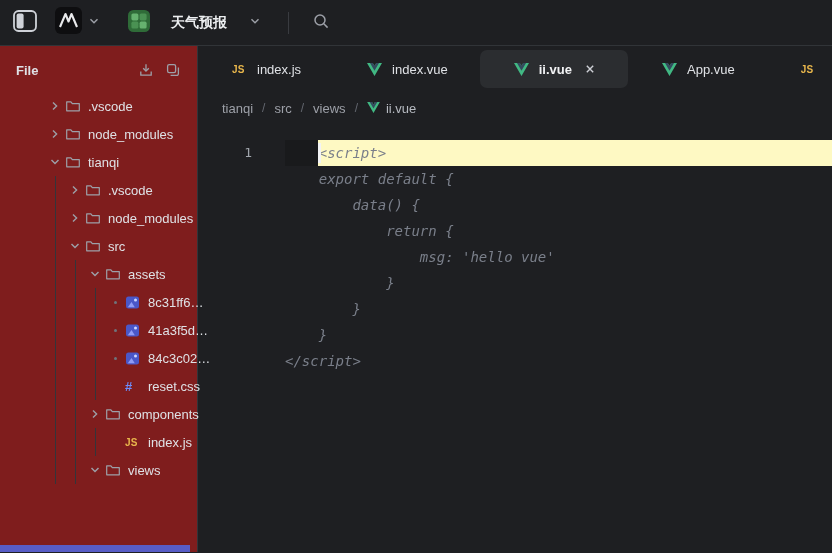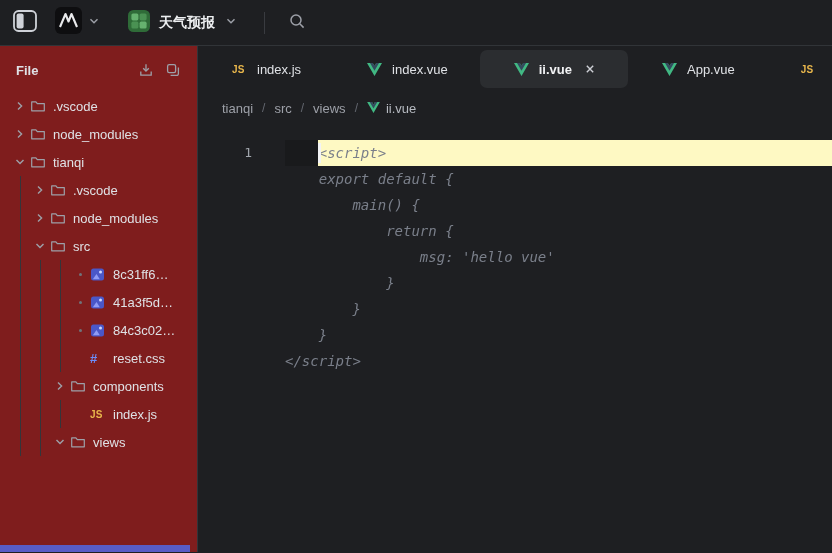--- a/index.html
+++ b/index.html
@@ -6,35 +6,35 @@
   body { background:#1e1f22; }
   #app { width:832px; height:553px; overflow:hidden; position:relative;
          background:#1e1f22; font-family:"Liberation Sans", sans-serif; }
 
   
   .topbar { height:46px; border-bottom:1px solid #313438; display:flex; align-items:center;
             padding:0 8px; gap:8px; }
   .tool-btn { height:34px; display:flex; align-items:center; justify-content:center;
               border-radius:6px; padding:0 5px; cursor:pointer; }
   .menu-btn { display:flex; align-items:center; gap:5px; padding:3px 5px; border-radius:6px; cursor:pointer; }
-  .project-btn { display:flex; align-items:center; gap:9px; padding:4px 8px; border-radius:6px;
+  .project-btn { display:flex; align-items:center; gap:21px; padding:4px 8px; border-radius:6px;
                  margin-left:6px; cursor:pointer; }
   .project-name { color:#eceef0; font-weight:700; font-size:14px; }
   .vsep { width:1px; height:22px; background:#393b40; margin:0 10px; }
 
   
   .main { display:flex; height:506px; }
   .sidebar { width:198px; min-width:198px; border-right:1px solid #313438; position:relative;
              background:#7f1d1d; }
   .sidebar-header { height:40px; display:flex; align-items:center; padding:8px 16px 0 16px; }
   .sidebar-title { color:#dfe1e5; font-weight:700; font-size:13px; }
   .header-icons { margin-left:auto; display:flex; gap:11px; align-items:center; }
   .hdr-icon { display:flex; cursor:pointer; }
 
-  .tree { padding-top:6px; }
+  .tree { padding-top:6px;padding-left:35px; }
   .tree-row { height:28px; display:flex; align-items:center; position:relative;
               font-size:13px; color:#dfe1e5; cursor:pointer; white-space:nowrap; }
   .slot { width:16px; height:16px; display:flex; align-items:center; justify-content:center; flex:none; }
   .icon-wrap { width:17px; height:16px; display:flex; align-items:center; justify-content:flex-start;
                flex:none; margin-left:2px; }
   .tree-label { margin-left:6px; }
   .guide { position:absolute; top:0; bottom:0; width:1px; background:#33353a; }
   .dot { width:3px; height:3px; border-radius:50%; background:#6f737a; }
   .hash-icon { color:#6d8dfa; font-weight:700; font-size:13px; }
   .js-badge { color:#e8b64c; font-weight:800; font-size:10px; letter-spacing:.2px; font-style:normal; }
@@ -215,20 +215,35 @@
                 <path d="M3.5 5 L7 8.6 L10.5 5" stroke="#9da0a8" stroke-width="1.4" fill="none"></path>
               </svg>
             </span>
             <span class="icon-wrap">
               <svg width="16" height="16" viewBox="0 0 16 16">
                 <path d="M1.7 12.8 V3.8 h4.2 l1.4 1.8 h7 v7.2 z" fill="none" stroke="#9da0a8" stroke-width="1.2" stroke-linejoin="round"></path>
               </svg>
             </span>
             <span class="tree-label">src</span>
           </div>
+          <div class="tree-row" style="padding-left: 52px;">
+            <span class="guide" style="left: 20px;"></span>
+            <span class="guide" style="left: 40px;"></span>
+            <span class="slot">
+              <svg width="14" height="14" viewBox="0 0 14 14">
+                <path d="M3.5 5 L7 8.6 L10.5 5" stroke="#9da0a8" stroke-width="1.4" fill="none"></path>
+              </svg>
+            </span>
+            <span class="icon-wrap">
+              <svg width="16" height="16" viewBox="0 0 16 16">
+                <path d="M1.7 12.8 V3.8 h4.2 l1.4 1.8 h7 v7.2 z" fill="none" stroke="#9da0a8" stroke-width="1.2" stroke-linejoin="round"></path>
+              </svg>
+            </span>
+            <span class="tree-label">assets</span>
+          </div>
           <div class="tree-row" style="padding-left: 72px;">
             <span class="guide" style="left: 20px;"></span>
             <span class="guide" style="left: 40px;"></span>
             <span class="guide" style="left: 60px;"></span>
             <span class="slot">
               <span class="dot"></span>
             </span>
             <span class="icon-wrap">
               <svg width="15" height="15" viewBox="0 0 15 15">
                 <rect x="1" y="1.5" width="13" height="12" rx="2.5" fill="#4a57c8"></rect>
@@ -391,21 +406,21 @@
             <span>ii.vue</span>
           </span>
         </div>
       <div class="code-area">
         <div class="gutter">
           <span>1</span>
         </div>
         <div class="code" id="code">
             <div class="code-line current-line"><span class="line-text">    &lt;script&gt;</span><span class="indent-block"></span><span class="caret"></span></div>
             <div class="code-line"><span class="line-text">    export default {</span></div>
-            <div class="code-line"><span class="line-text">        main() {</span></div>
+            <div class="code-line"><span class="line-text">        data() {</span></div>
             <div class="code-line"><span class="line-text">            return {</span></div>
             <div class="code-line"><span class="line-text">                msg: 'hello vue'</span></div>
             <div class="code-line"><span class="line-text">            }</span></div>
             <div class="code-line"><span class="line-text">        }</span></div>
             <div class="code-line"><span class="line-text">    }</span></div>
             <div class="code-line"><span class="line-text">&lt;/script&gt;</span></div>
           </div>
       </div>
     </section>
   </div>

